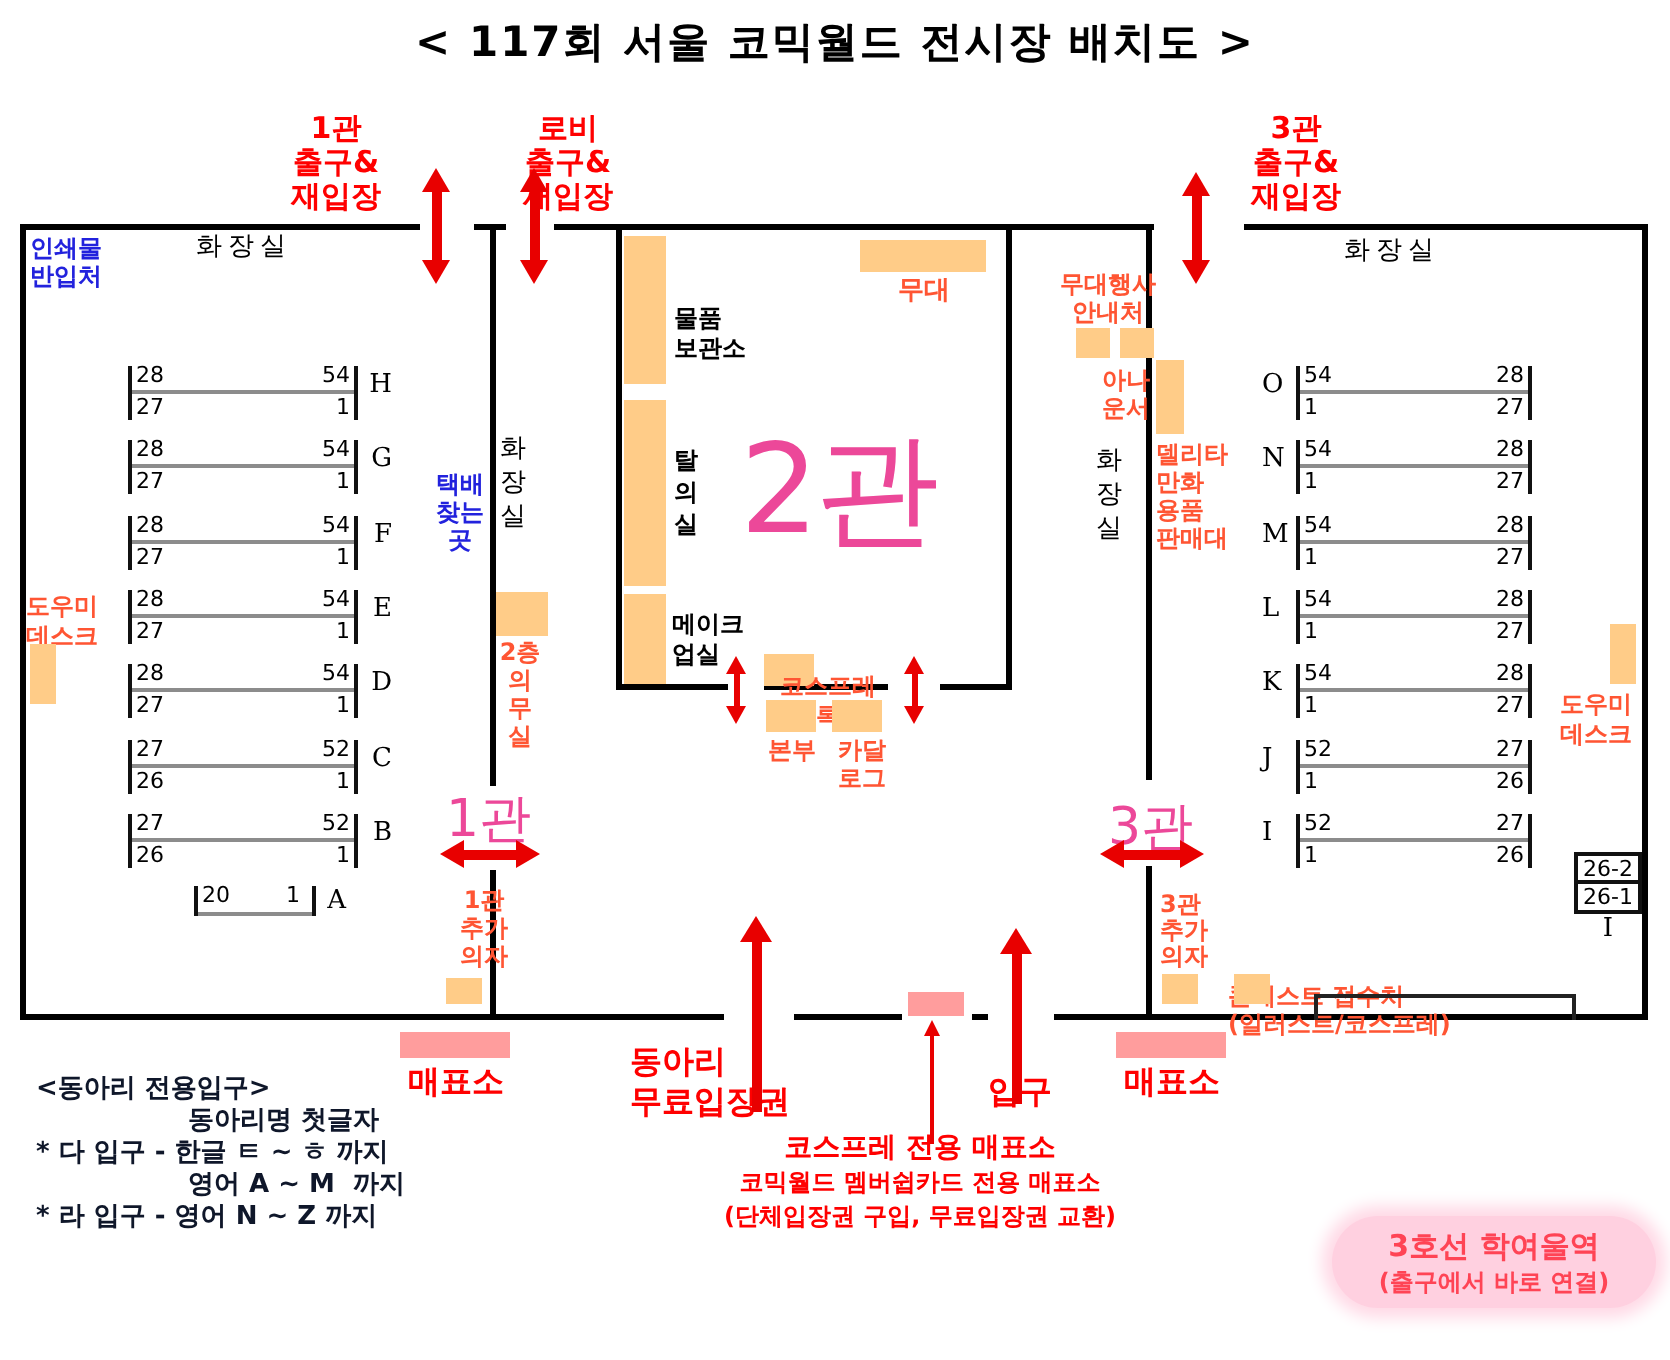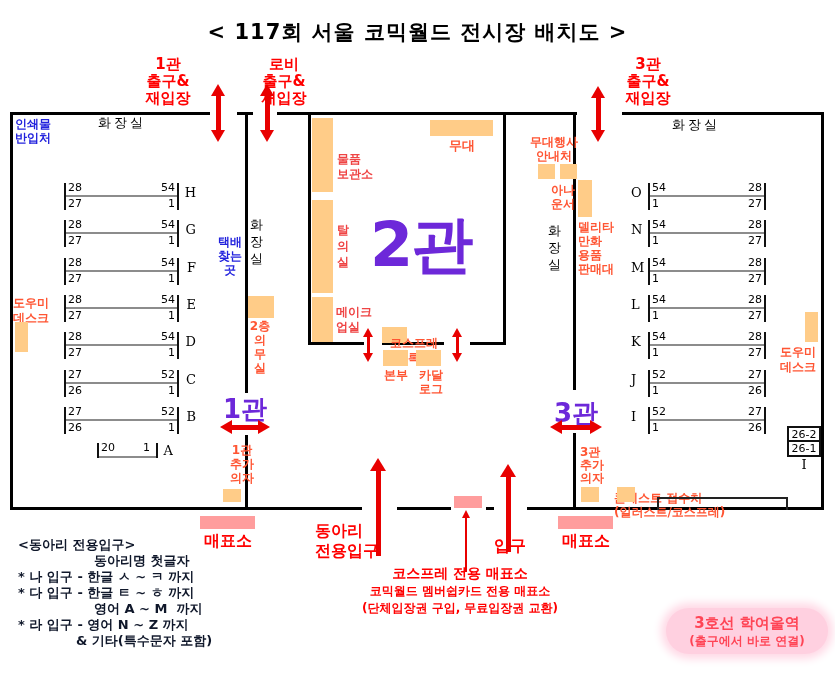--- a/index.html
+++ b/index.html
@@ -11,24 +11,24 @@
   .rgt{text-align:center;margin-top:19px;}
 
   
   .wall{position:absolute;background:#000;}
 
   
   .title{font-size:21px;font-weight:bold;letter-spacing:1px;}
   .red-b{color:#FF0000;font-weight:bold;}
   .exit-lbl{font-size:15px;line-height:17px;text-align:center;}
   .orn{color:#FF5533;font-weight:bold;font-size:12px;line-height:14px;}
-  .pur{color:#ef4444;font-weight:bold;font-size:12px;line-height:15px;}
+  .pur{color:#000000;font-weight:bold;font-size:12px;line-height:15px;}
   .blu{color:#2222DD;font-weight:bold;font-size:12px;line-height:14px;}
   .blk{color:#000;font-size:13px;}
-  .wm{color:#6d28d9;font-weight:bold;}
+  .wm{color:#ec4899;font-weight:normal;}
 
   
   .desk{position:absolute;background:#FFCC88;}
   .pinkbox{position:absolute;background:#FF9D9D;}
   .numbox{position:absolute;width:30px;height:13px;border:2px solid #111;background:#fff;
           font-size:11px;text-align:center;line-height:13px;}
   .bracket{position:absolute;border:2px solid #222;border-bottom:none;}
 
   
   .arr-v,.arr-up{display:flex;flex-direction:column;align-items:center;position:absolute;}
@@ -69,21 +69,21 @@
   .badge{position:absolute;left:666px;top:608px;width:162px;height:46px;background:#FFD0E0;
          border-radius:23px;box-shadow:0 0 8px 5px #FFD9E6;text-align:center;}
   .badge .l1{font-size:15px;font-weight:bold;color:#FF4455;margin-top:6px;}
   .badge .l2{font-size:12px;font-weight:bold;color:#FF4455;}
 </style>
 </head>
 <body>
 
 <div id="canvas">
 
-  <div class="abs title ctr" style="left:0;top:7px;width:835px;margin-top:11px;">&lt; 117회 서울 코믹월드 전시장 배치도 &gt;</div>
+  <div class="abs title ctr" style="left:0;top:7px;width:835px;">&lt; 117회 서울 코믹월드 전시장 배치도 &gt;</div>
 
   <div class="abs red-b exit-lbl ml" style="left:128px;top:56px;width:80px;">1관
 출구&amp;
 재입장</div>
   <div class="abs red-b exit-lbl ml" style="left:244px;top:56px;width:80px;">로비
 출구&amp;
 재입장</div>
   <div class="abs red-b exit-lbl ml" style="left:608px;top:56px;width:80px;">3관
 출구&amp;
 재입장</div>
@@ -376,21 +376,21 @@
   <div class="desk" style="left:581px;top:487px;width:18px;height:15px;"></div>
   <div class="abs orn ml" style="left:614px;top:459px;margin-top:32px;">콘테스트 접수처
 (일러스트/코스프레)</div>
   <div class="desk" style="left:617px;top:487px;width:18px;height:15px;"></div>
   <div class="bracket" style="left:657px;top:497px;width:127px;height:11px;"></div>
 
   <div class="pinkbox" style="left:200px;top:516px;width:55px;height:13px;"></div>
   <div class="abs red-b ctr" style="left:196px;top:531px;width:64px;font-size:16px;">매표소</div>
 
   <div class="abs red-b ml" style="left:315px;top:521px;font-size:16px;line-height:20px;">동아리
-전용입구</div>
+무료입장권</div>
   <div class="arr-up" style="left:370px;top:458px;height:98px;width:16px;">
       <i class="hu"></i>
       <i class="sh"></i>
     </div>
 
   <div class="pinkbox" style="left:454px;top:496px;width:28px;height:12px;"></div>
   <div class="arr-up thin" style="left:462px;top:510px;height:62px;width:8px;">
       <i class="hu"></i>
       <i class="sh"></i>
     </div>
@@ -406,25 +406,23 @@
 
   <div class="abs ctr" style="left:300px;top:565px;width:320px;">
     <div class="red-b" style="font-size:14px;">코스프레 전용 매표소</div>
     <div class="red-b" style="font-size:12px;">코믹월드 멤버쉽카드 전용 매표소</div>
     <div class="red-b" style="font-size:12px;">(단체입장권 구입, 무료입장권 교환)</div>
   </div>
 
   <div class="abs" style="left:18px;top:537px;width:270px;">
     <div class="legend-line">&lt;동아리 전용입구&gt;</div>
     <div class="legend-line ind-b">동아리명 첫글자</div>
-    <div class="legend-line">* 나 입구 - 한글 ㅅ ~ ㅋ 까지</div>
     <div class="legend-line">* 다 입구 - 한글 ㅌ ~ ㅎ 까지</div>
     <div class="legend-line ind-b">영어 A ~ M  까지</div>
     <div class="legend-line">* 라 입구 - 영어 N ~ Z 까지</div>
-    <div class="legend-line ind-c">&amp; 기타(특수문자 포함)</div>
   </div>
 
   <div class="badge">
     <div class="l1">3호선 학여울역</div>
     <div class="l2">(출구에서 바로 연결)</div>
   </div>
 
 </div>
 
 </body></html>

